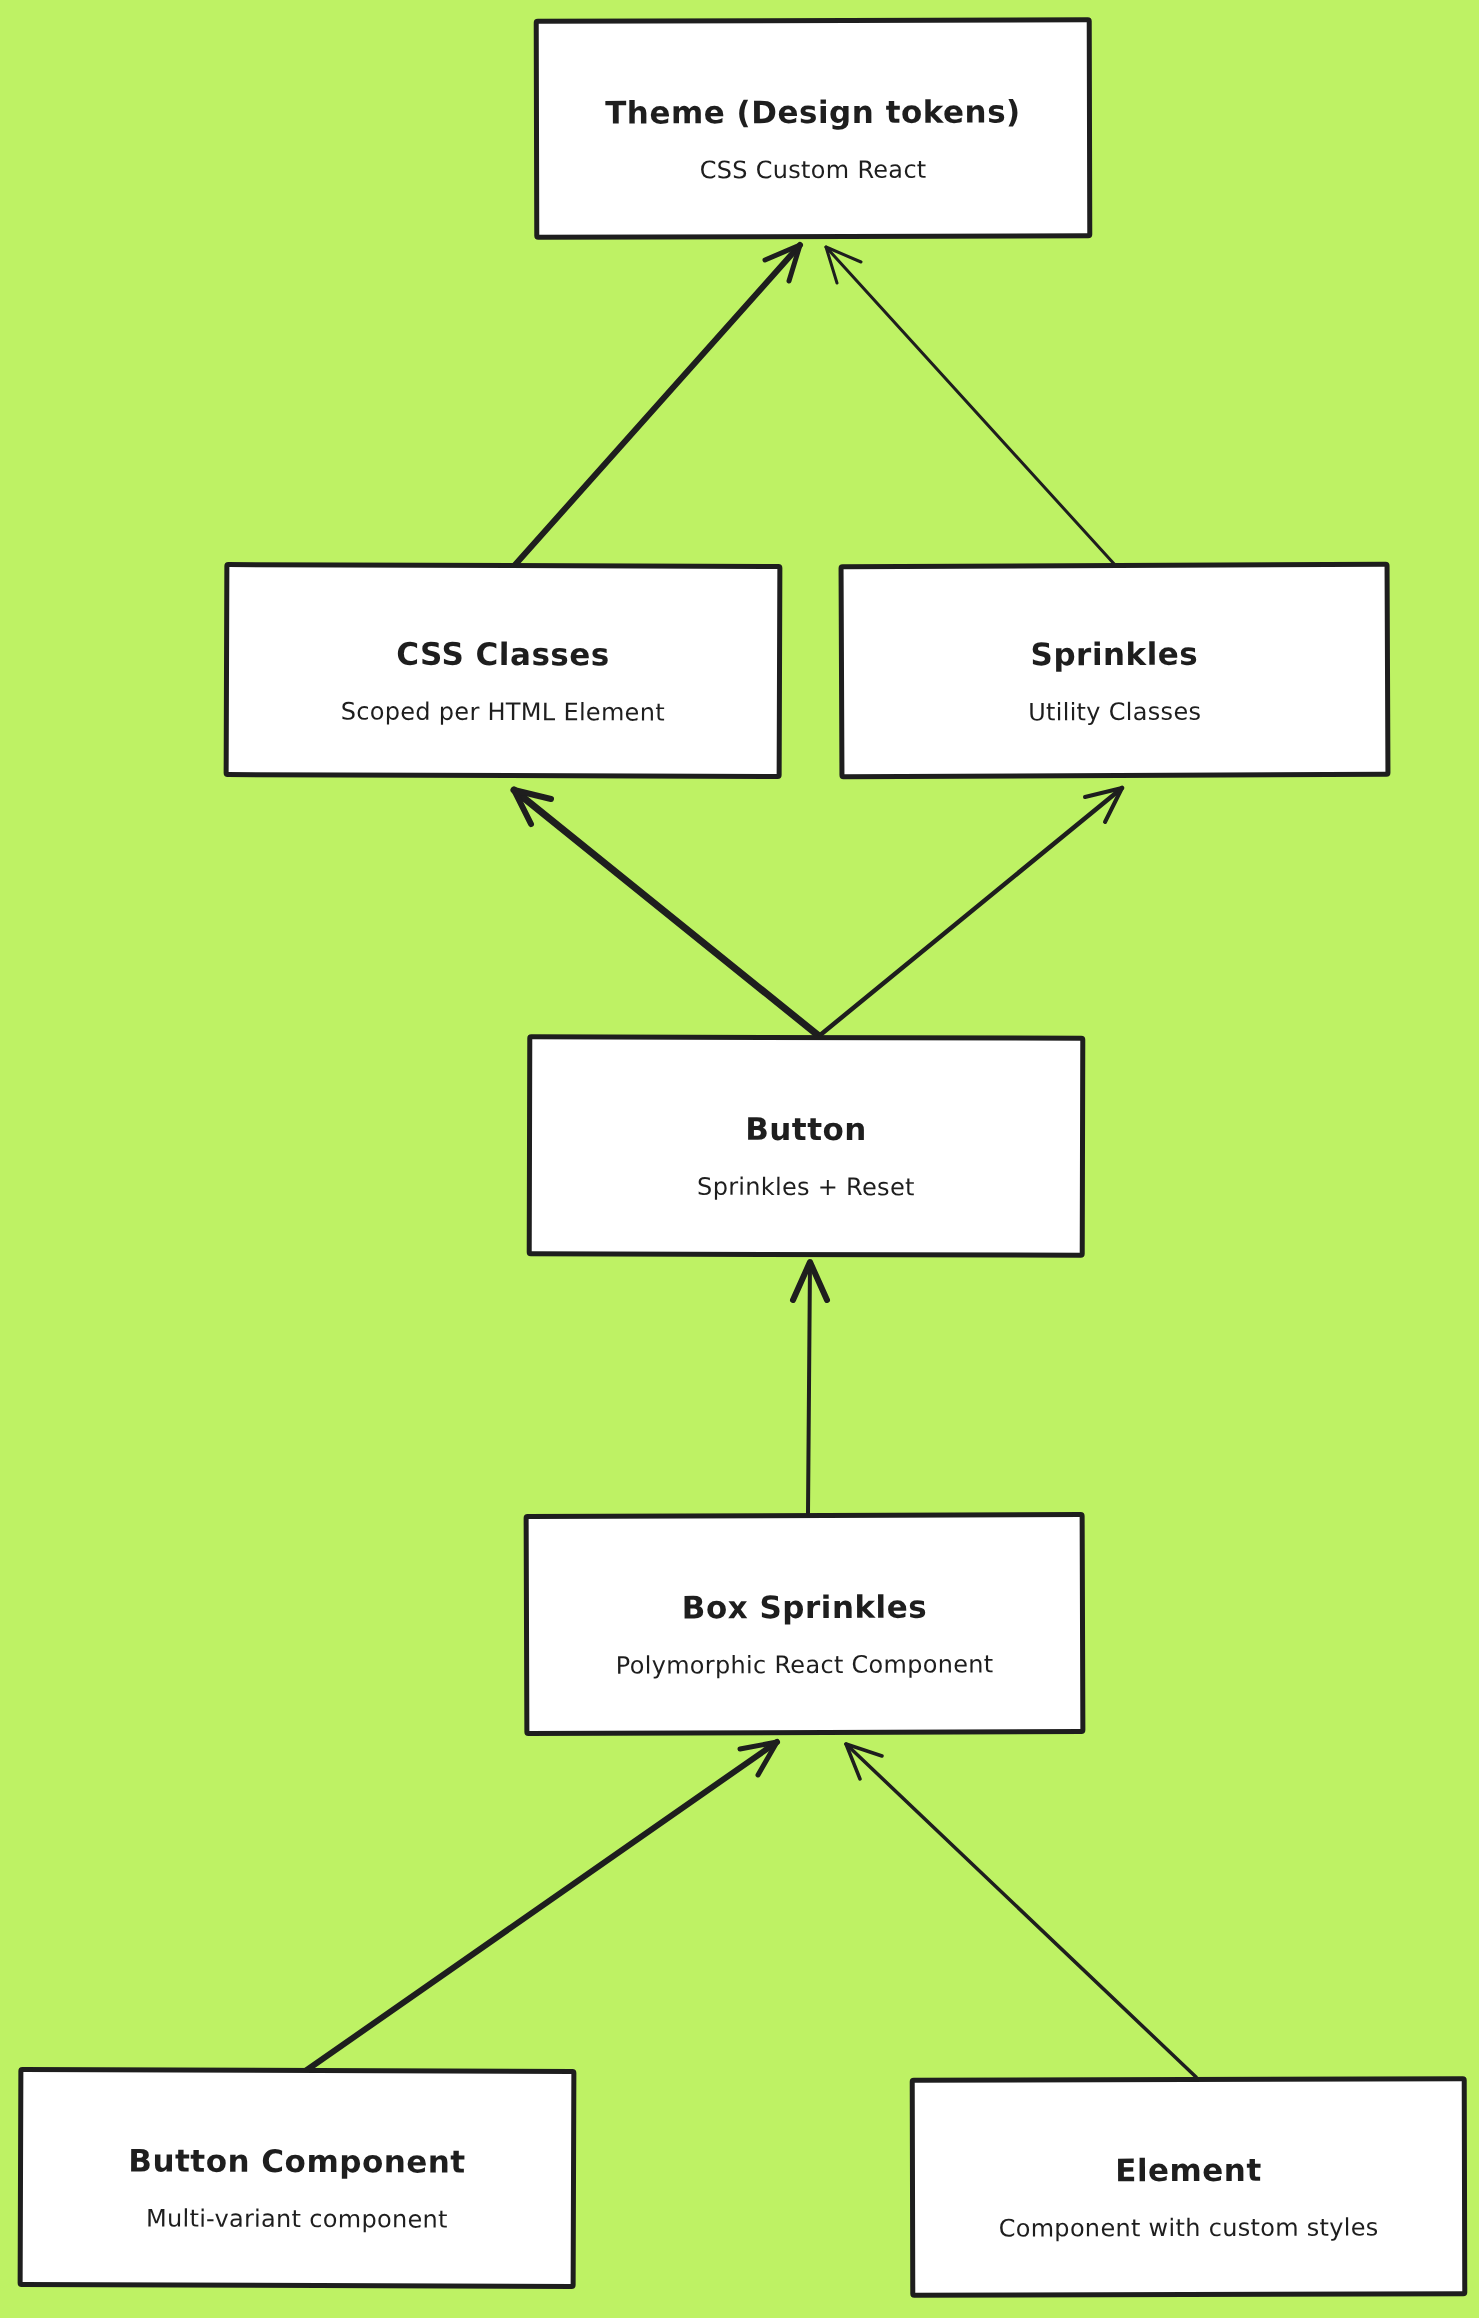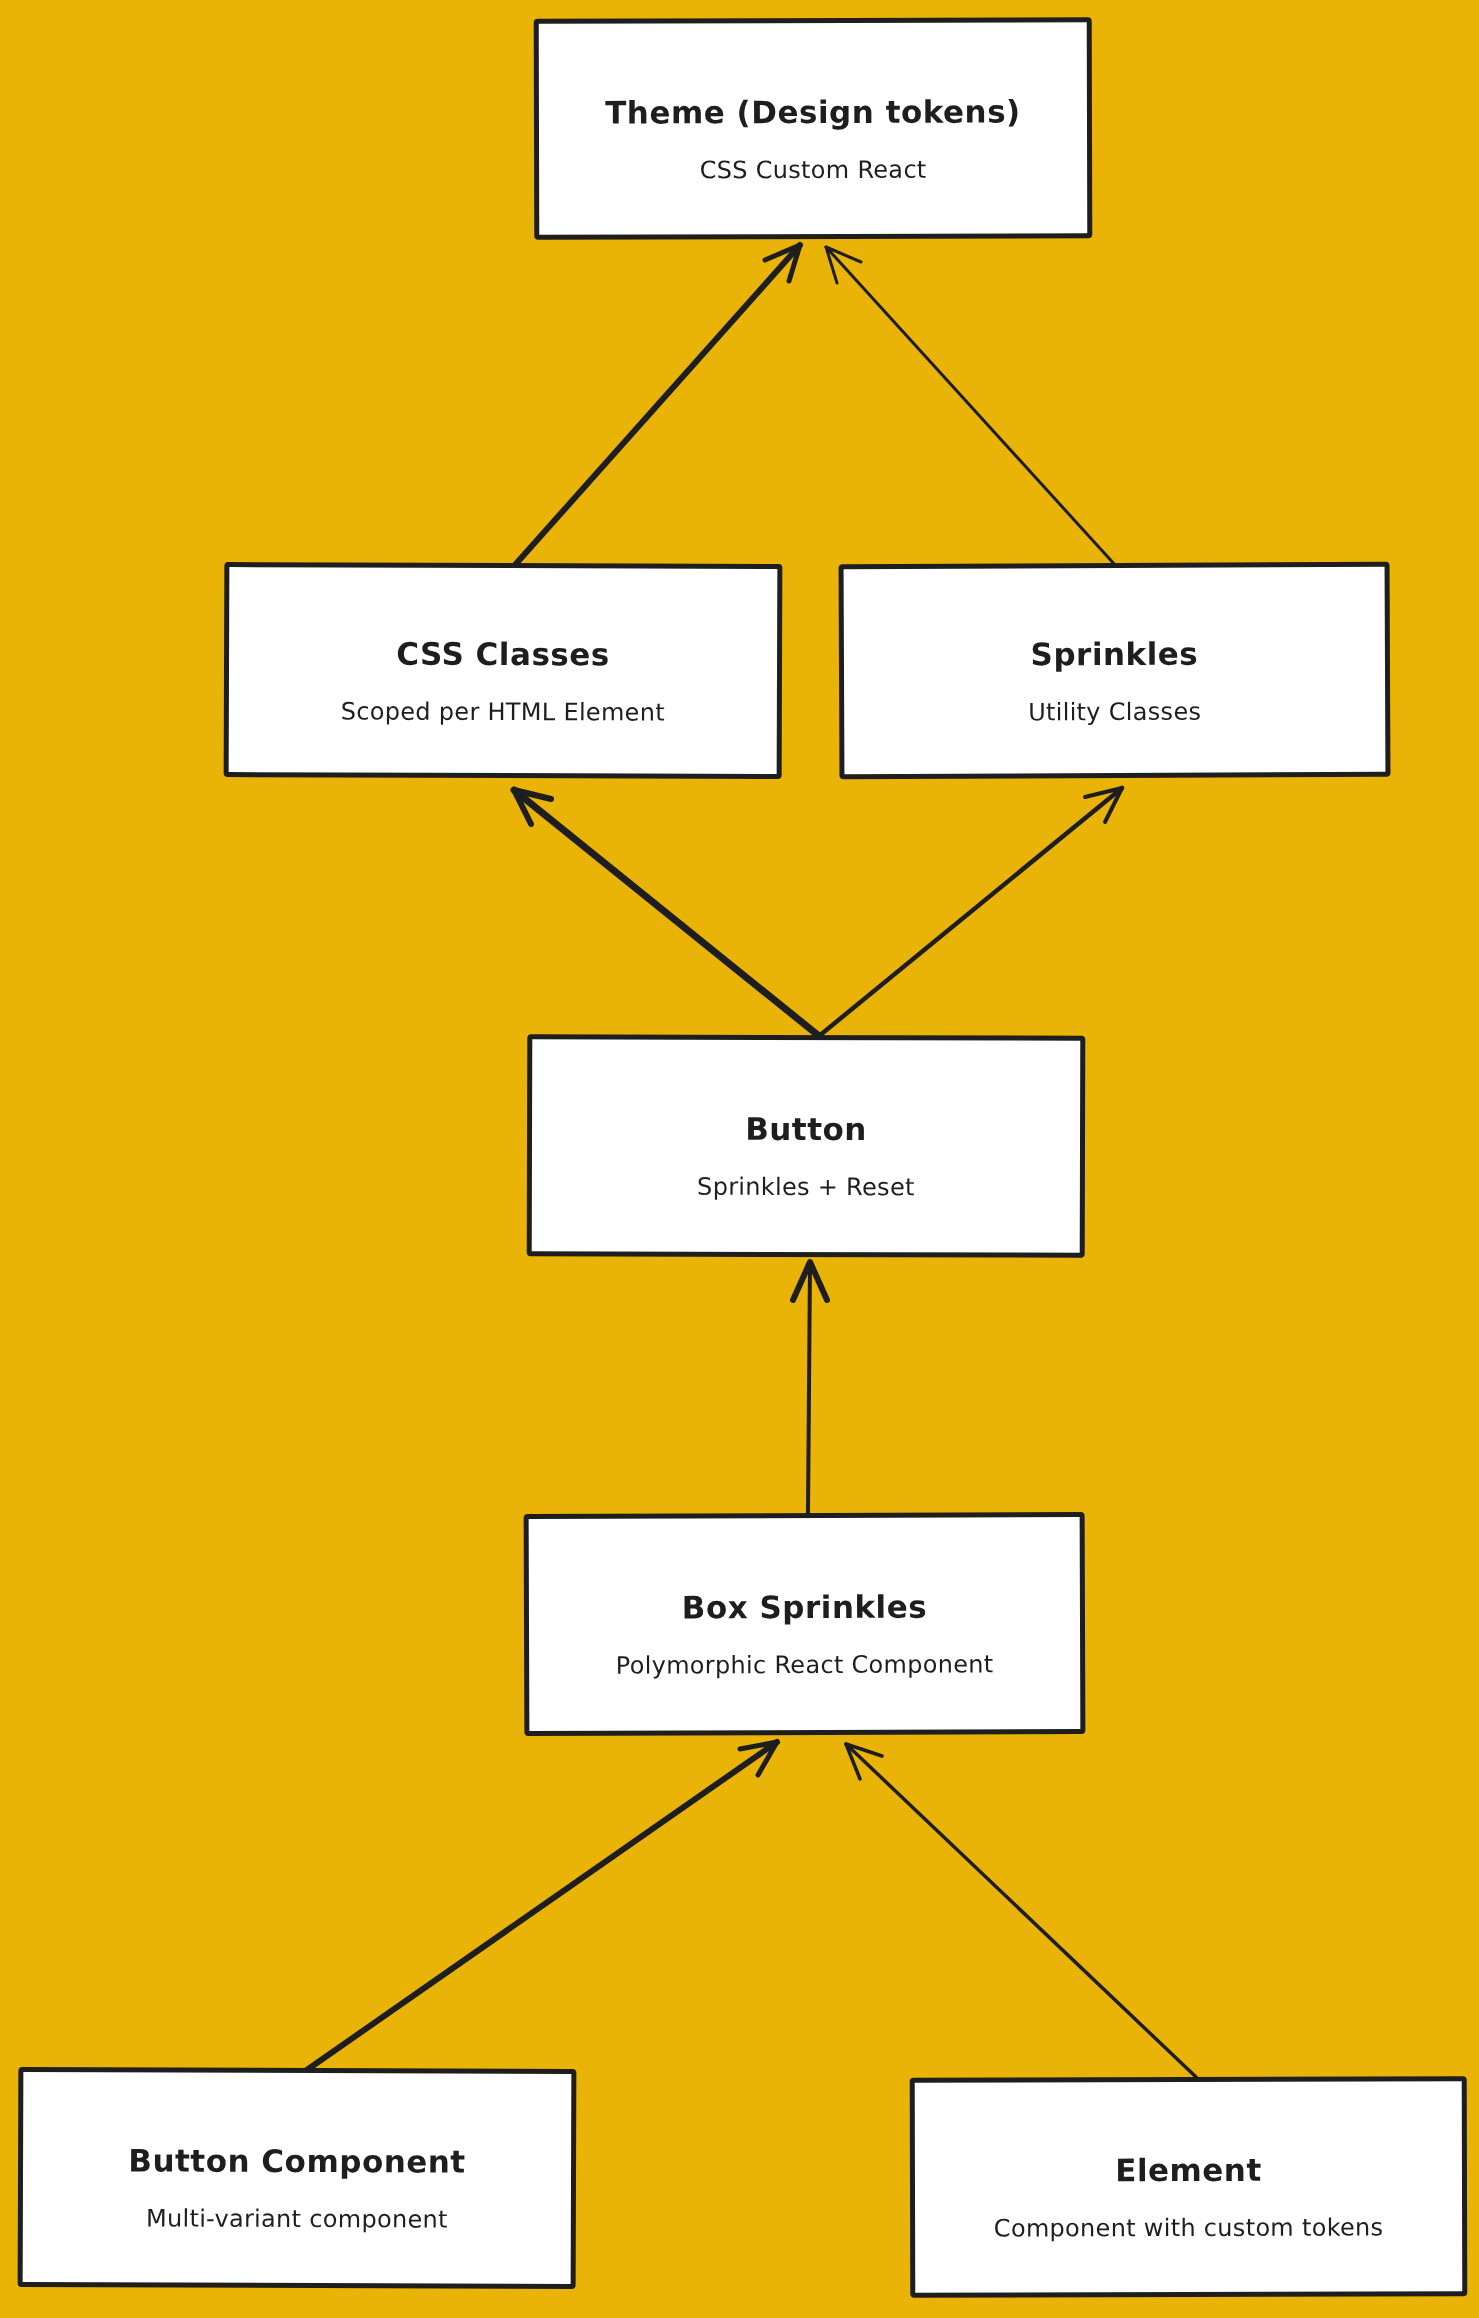--- a/index.html
+++ b/index.html
@@ -4,21 +4,21 @@
 <style>
   html, body {
     margin: 0;
     padding: 0;
     background: #ffffff;
   }
   .canvas {
     position: relative;
     width: 1479px;
     height: 2318px;
-    background: #eab308;
+    background: #bef264;
     font-family: "DejaVu Sans", "Liberation Sans", sans-serif;
     color: #1e1e1e;
     overflow: hidden;
   }
   svg.edges {
     position: absolute;
     left: 0;
     top: 0;
     width: 1479px;
     height: 2318px;
@@ -113,16 +113,16 @@
     <div class="node-subtitle">Polymorphic React Component</div>
   </div>
 
   <div class="node node-button-component">
     <div class="node-title">Button Component</div>
     <div class="node-subtitle">Multi-variant component</div>
   </div>
 
   <div class="node node-header">
     <div class="node-title">Element</div>
-    <div class="node-subtitle">Component with custom tokens</div>
+    <div class="node-subtitle">Component with custom styles</div>
   </div>
 
 </div>
 
 </body></html>

